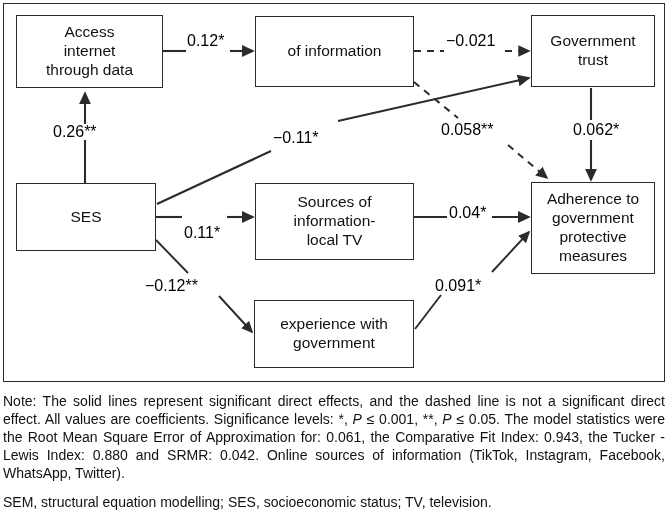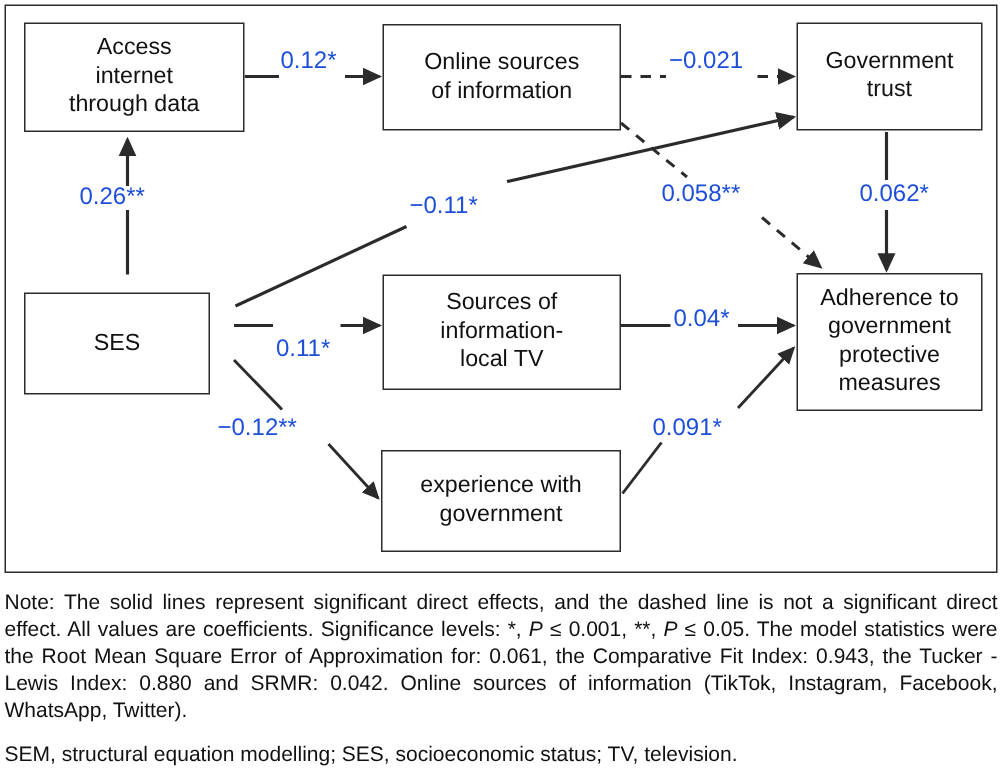--- a/index.html
+++ b/index.html
@@ -24,28 +24,28 @@
     border:1.6px solid #2b2b2b;background:#fff;
     display:flex;align-items:center;justify-content:center;text-align:center;
     font-size:15.5px;line-height:1.22;color:#111;
     padding:2px 4px;
   }
   .node span{display:block;}
 
   #node-access   {left:16px;  top:15px;  width:147px; height:73px;}
   #node-online   {left:255px; top:16px;  width:159px; height:71px;}
   #node-trust    {left:531px; top:15px;  width:124px; height:72px;}
-  #node-ses      {left:16px;  top:195px; width:124px; height:68px;}
+  #node-ses      {left:16px;  top:183px; width:140px; height:68px;}
   #node-localtv  {left:255px; top:183px; width:159px; height:77px;}
   #node-adherence{left:531px; top:182px; width:124px; height:92px;}
   #node-positive {left:254px; top:300px; width:160px; height:68px;}
 
   
   .coef{
-    position:absolute;font-size:16px;color:#1d4ed8;white-space:nowrap;
+    position:absolute;font-size:16px;color:#000000;white-space:nowrap;
     background:#fff;padding:0 1px;line-height:1;
   }
   #coef-access-online    {left:186px; top:33px;}
   #coef-online-trust     {left:445px; top:33px;}
   #coef-ses-access       {left:52px;  top:124px;}
   #coef-ses-trust        {left:272px; top:130px;}
   #coef-online-adherence {left:440px; top:122px;}
   #coef-trust-adherence  {left:572px; top:122px;}
   #coef-ses-localtv      {left:183px; top:205px;margin-top:20px;}
   #coef-localtv-adherence{left:448px; top:205px;}
@@ -108,21 +108,20 @@
   <div class="node" id="node-access">
     <div>
       <span>Access</span>
       <span>internet</span>
       <span>through data</span>
     </div>
   </div>
 
   <div class="node" id="node-online">
     <div>
-      <span>Online sources</span>
       <span>of information</span>
     </div>
   </div>
 
   <div class="node" id="node-trust">
     <div>
       <span>Government</span>
       <span>trust</span>
     </div>
   </div>

